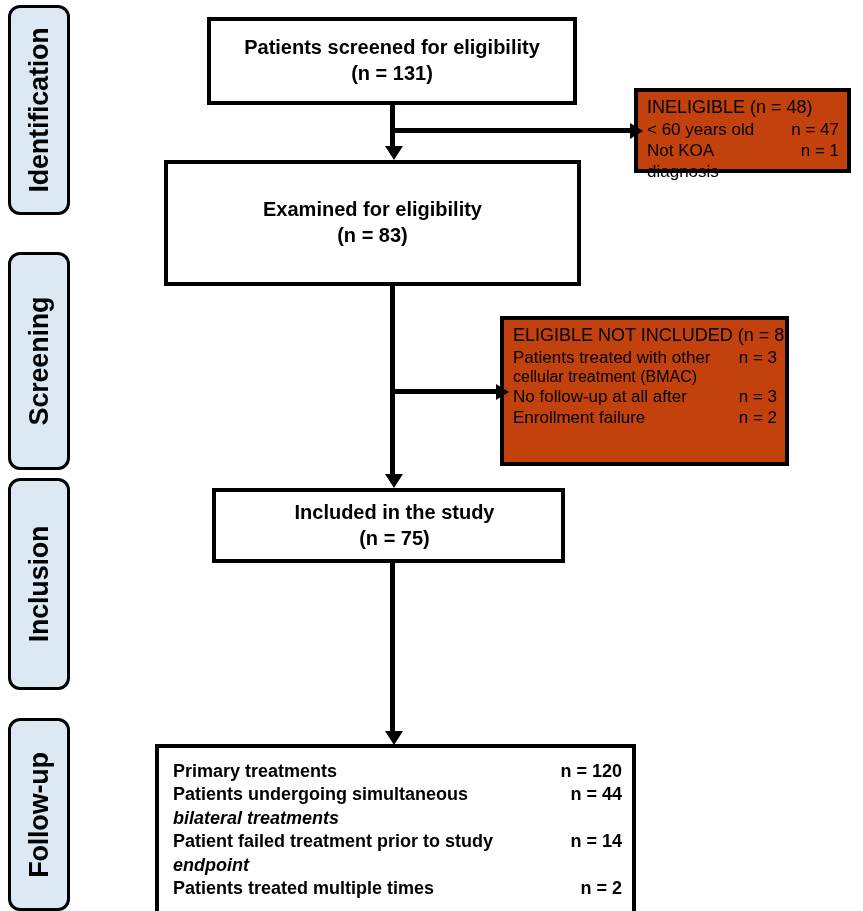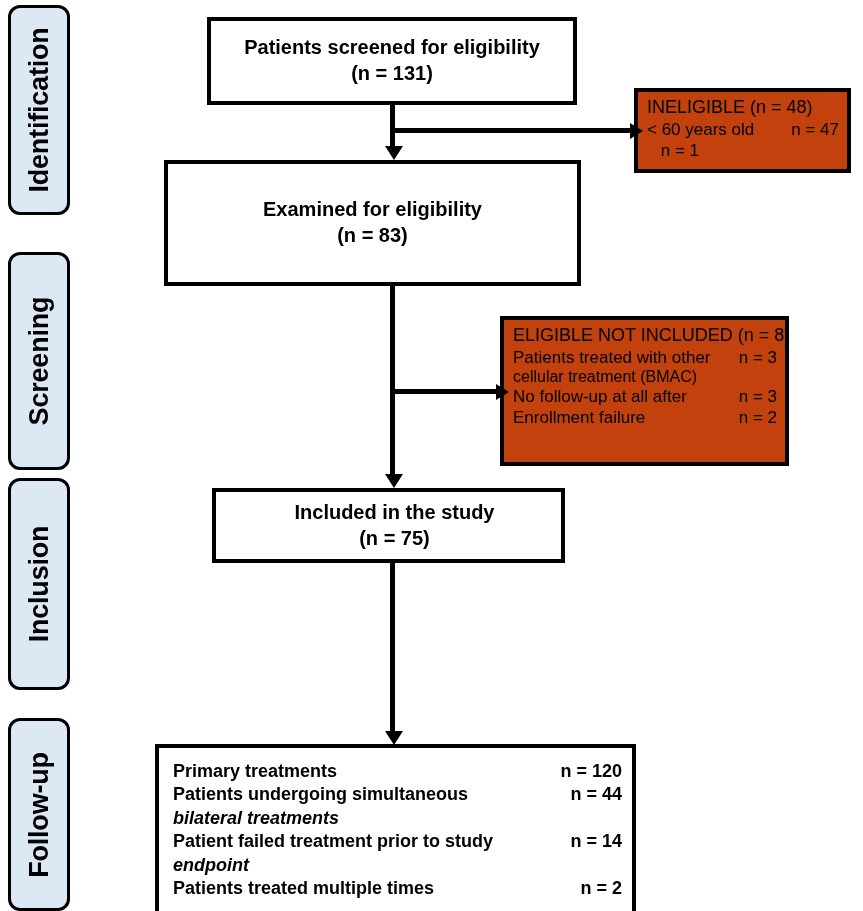--- a/index.html
+++ b/index.html
@@ -214,20 +214,21 @@
   </div>
 
   <div class="excl-box" id="box-ineligible">
     <div class="excl-title">INELIGIBLE (n = 48)</div>
     <div class="excl-rows">
       <div class="excl-row">
         <span class="reason">&lt; 60 years old</span>
         <span class="count">n = 47</span>
       </div>
       <div class="excl-row">
+        <span class="reason">Not KOA diagnosis</span>
         <span class="count">n = 1</span>
       </div>
     </div>
   </div>
 
   <div class="excl-box" id="box-eligible-not-included">
     <div class="excl-title">ELIGIBLE NOT INCLUDED (n = 8)</div>
     <div class="excl-rows">
       <div class="excl-row">
         <span class="reason">Patients treated with other</span>

